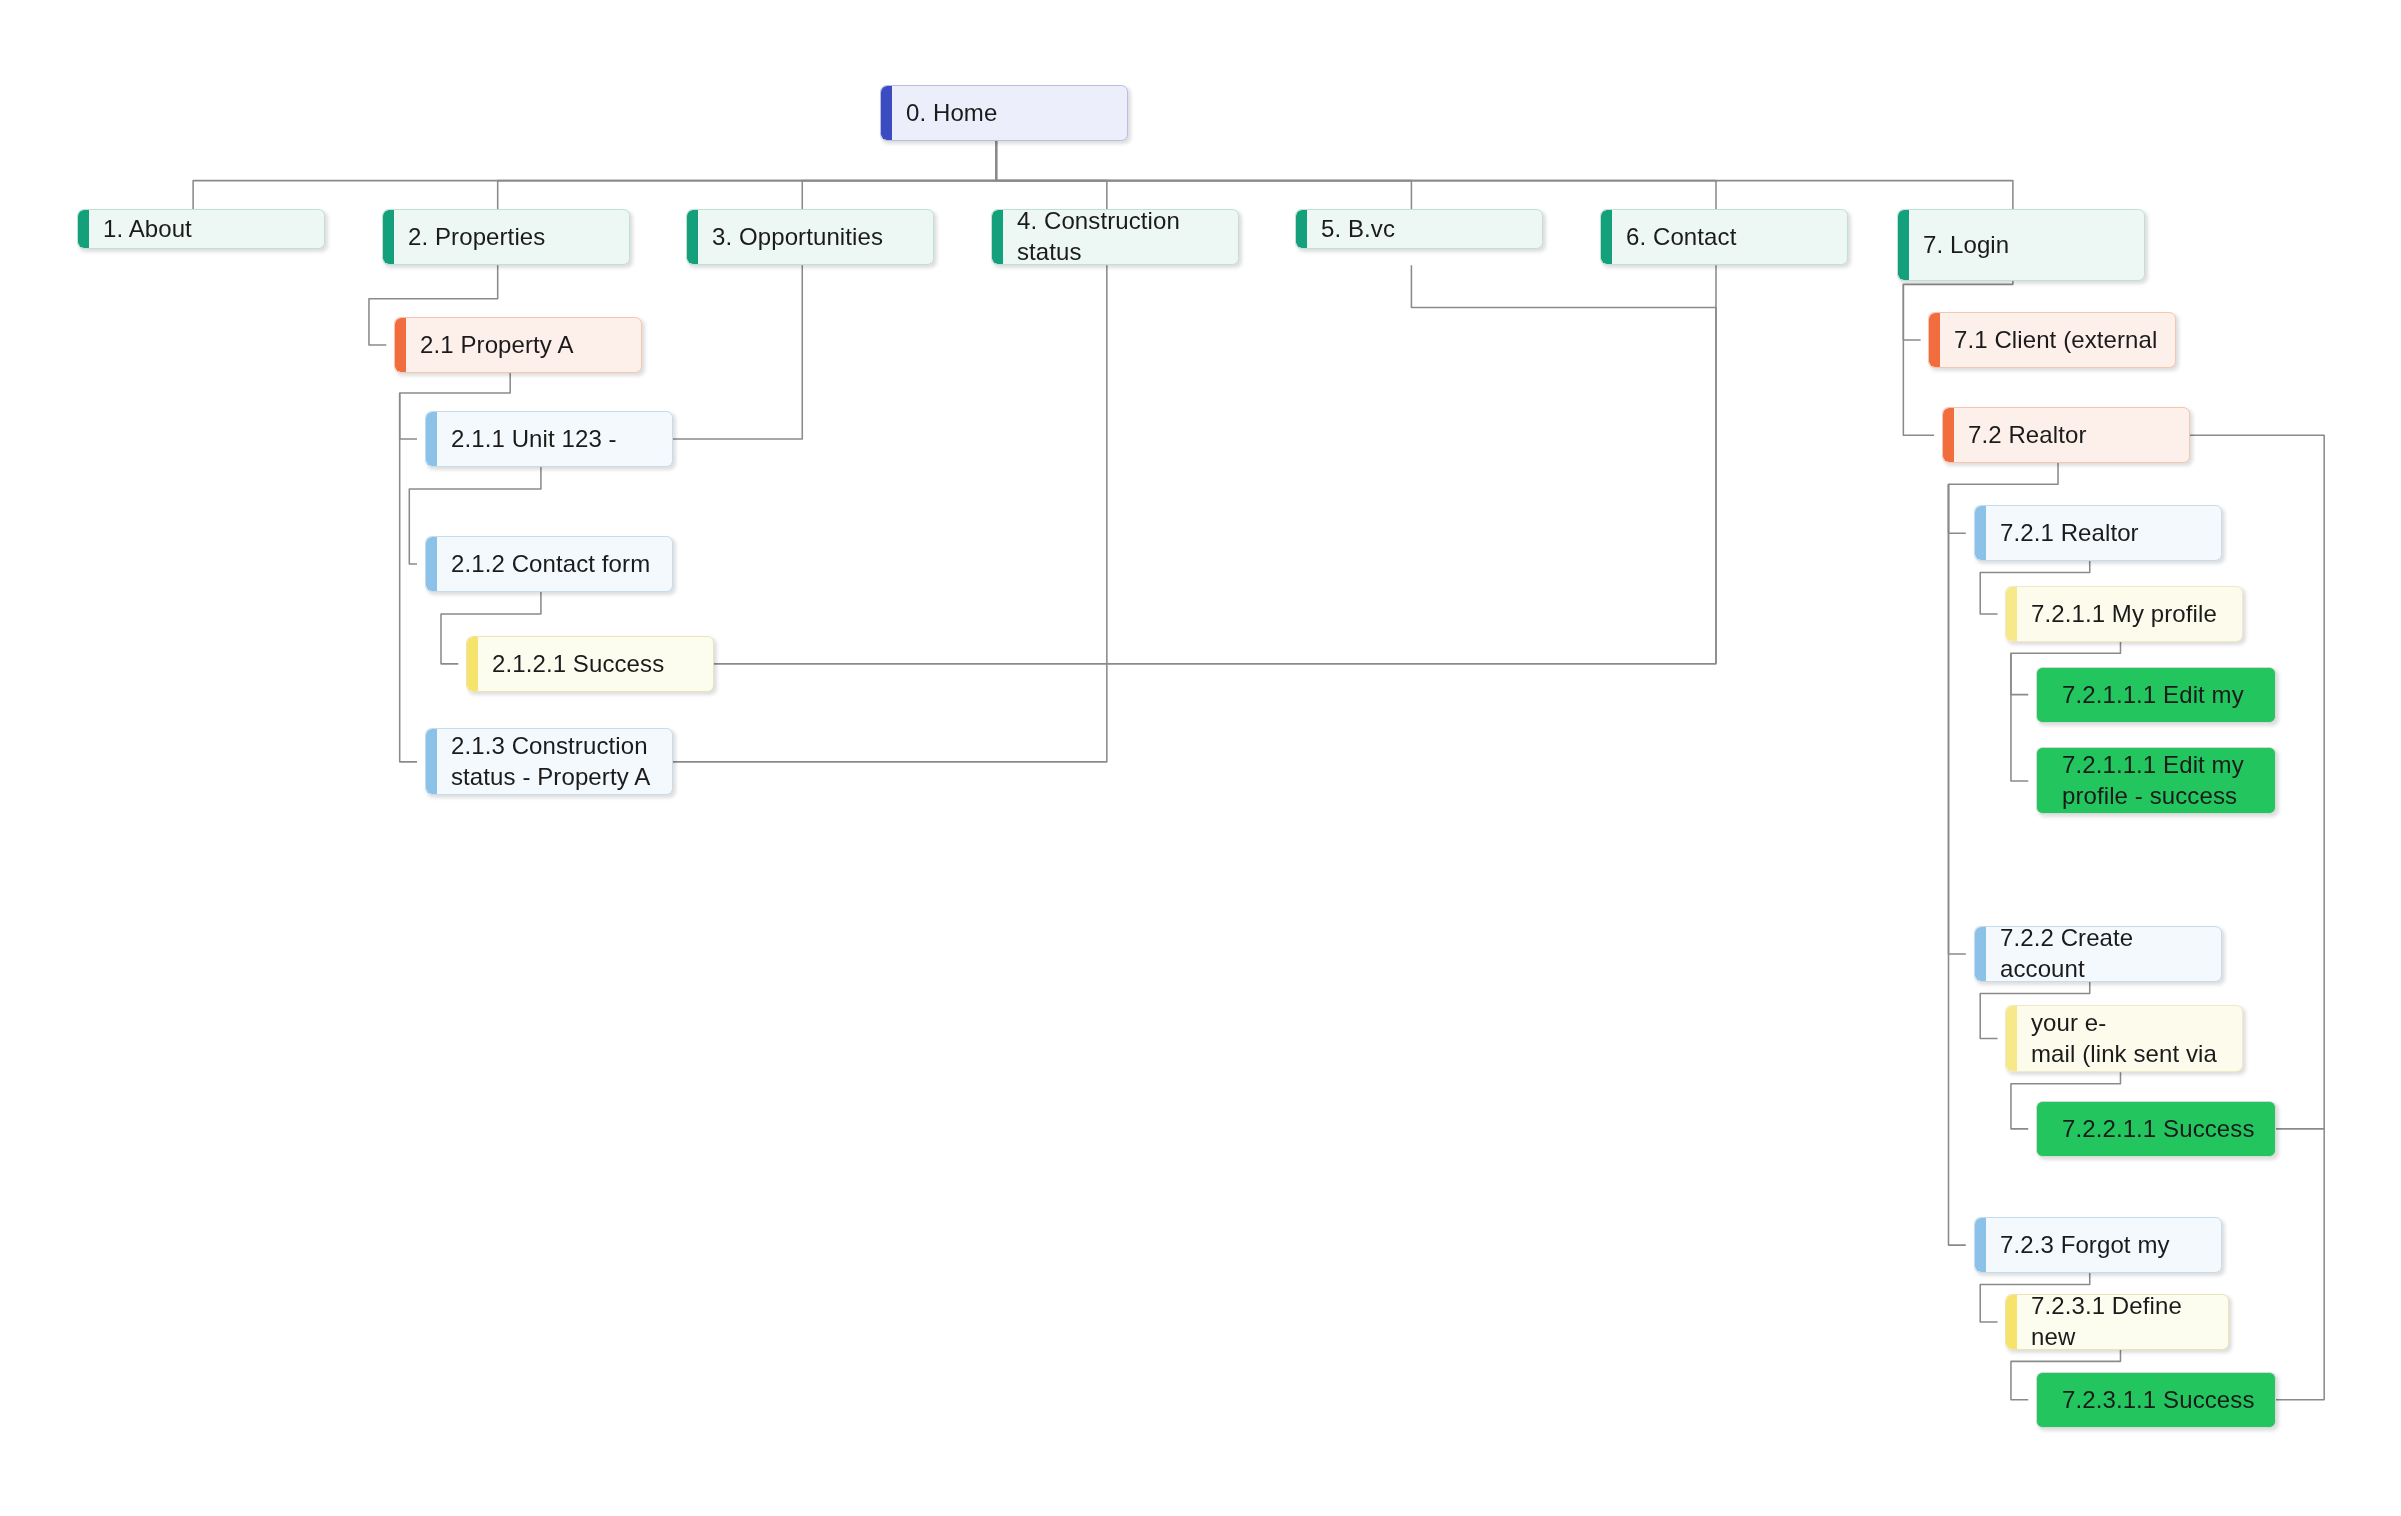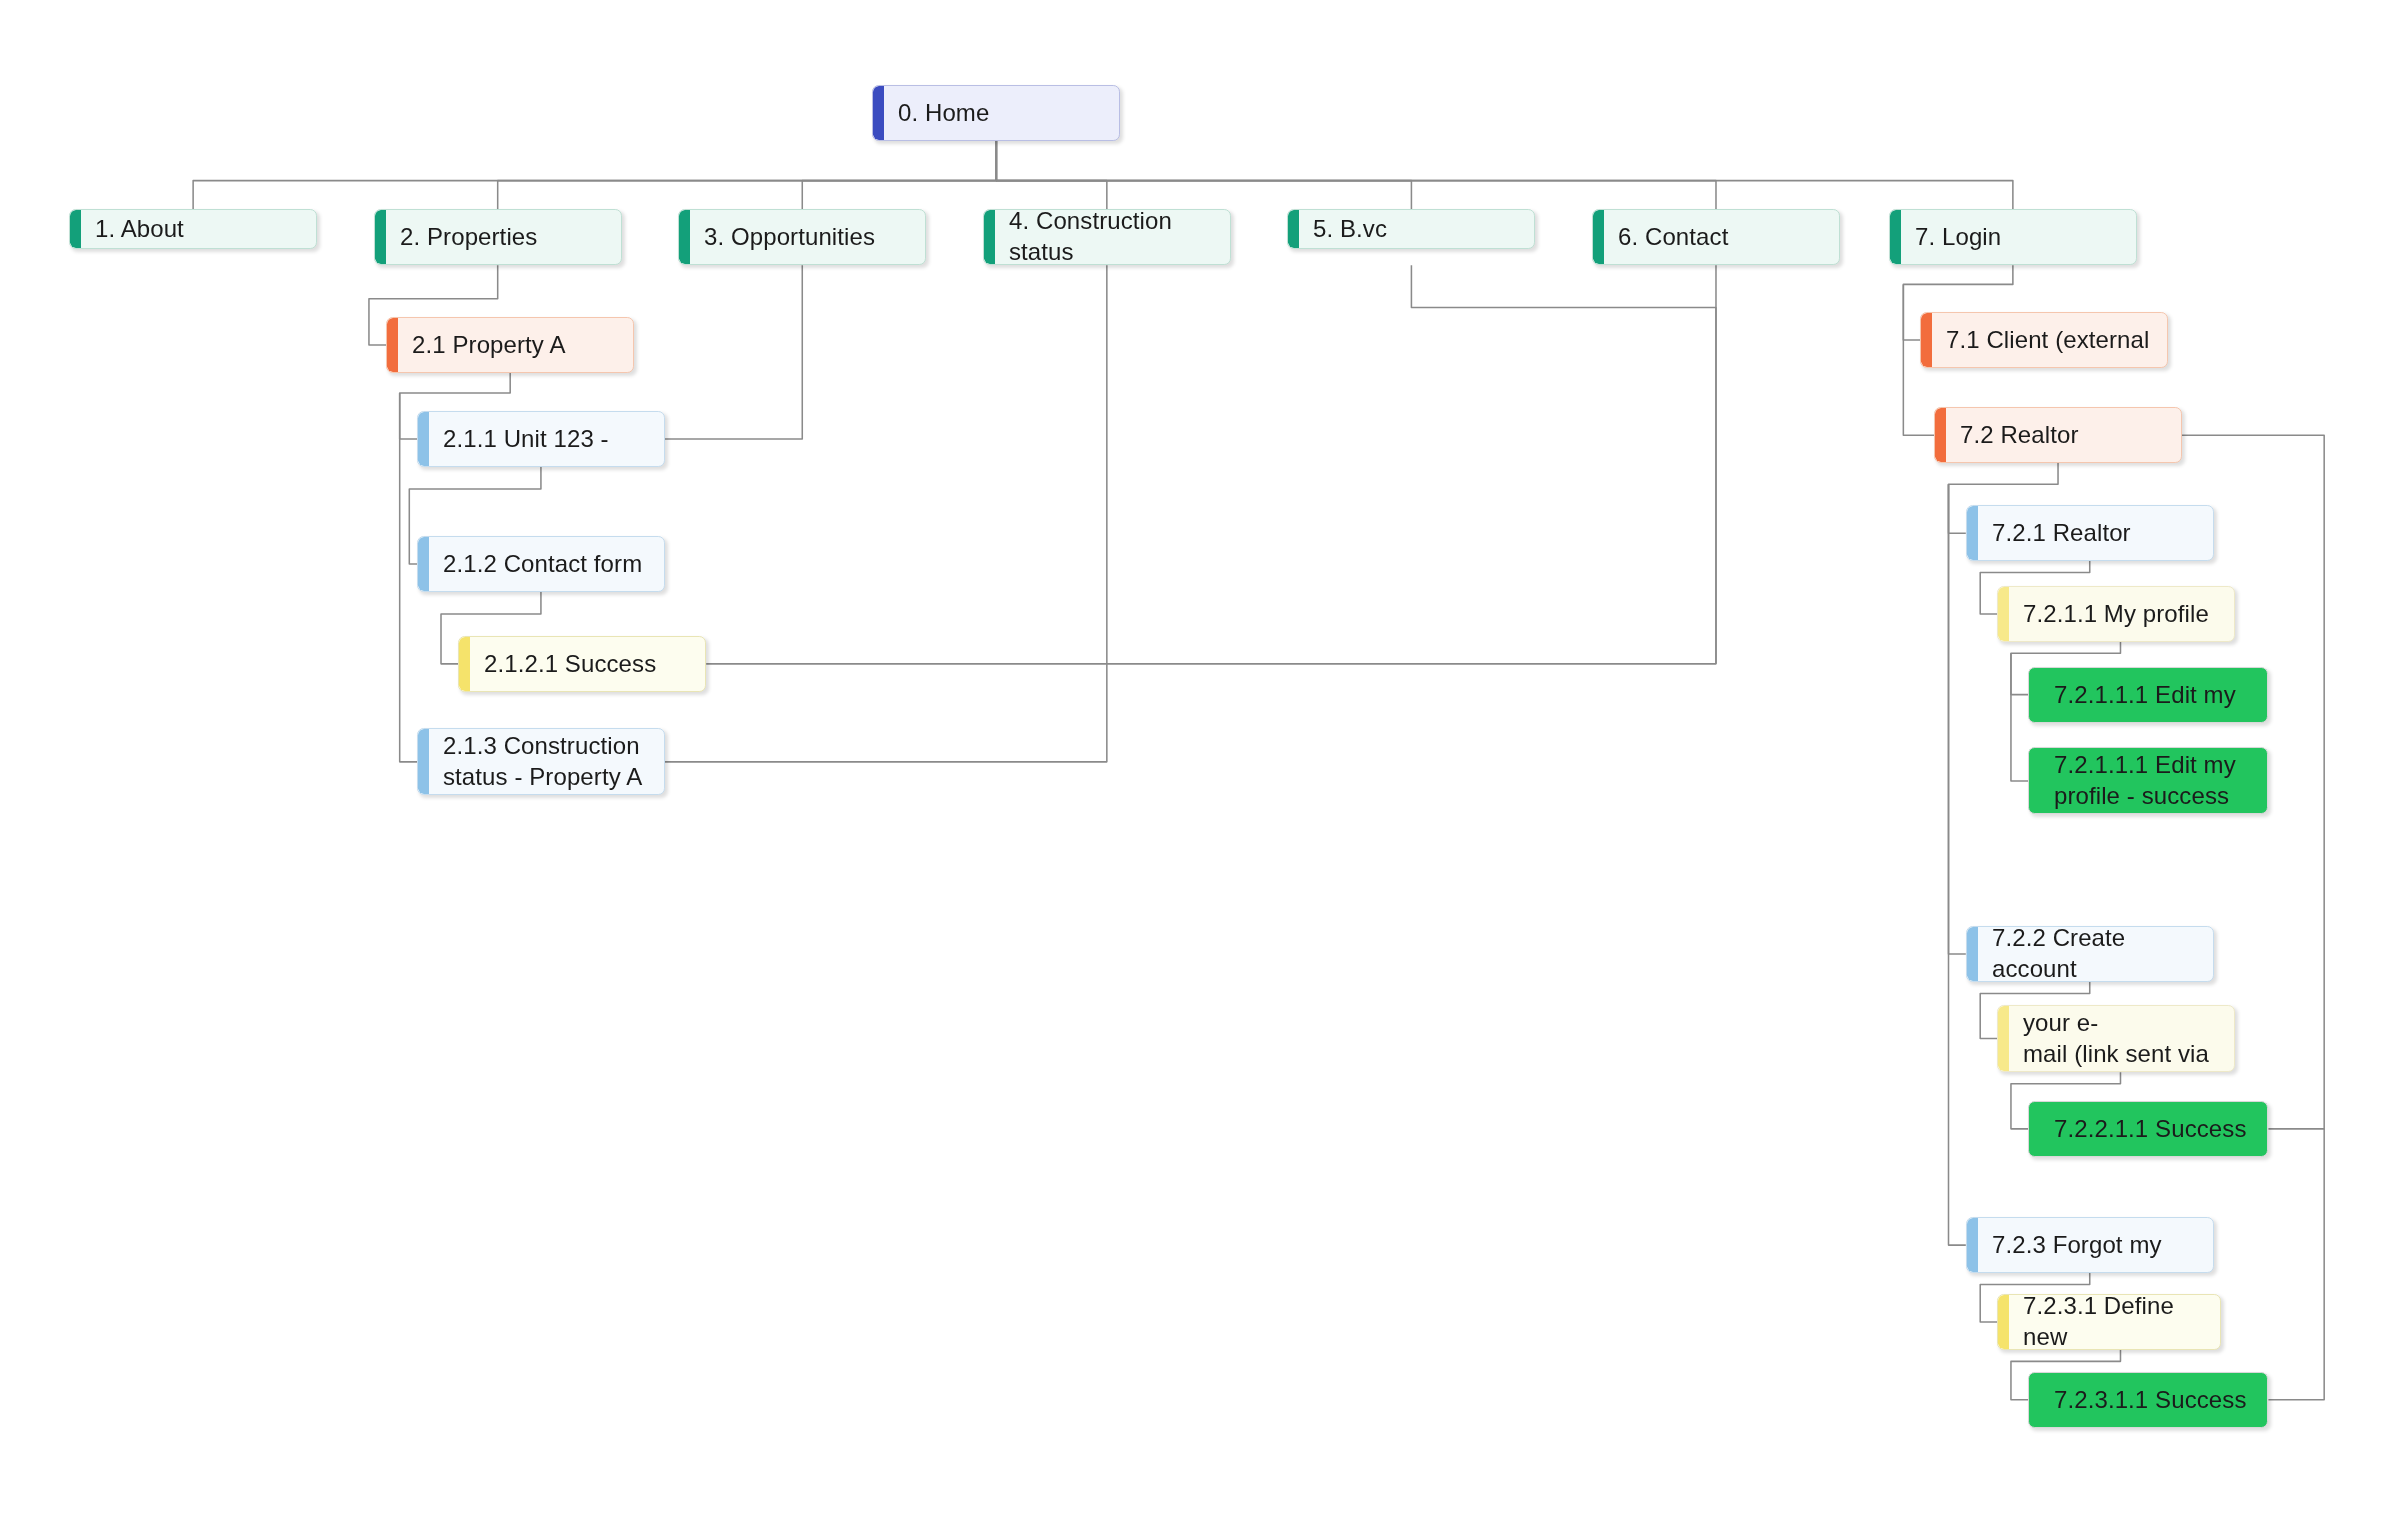--- a/index.html
+++ b/index.html
@@ -28,20 +28,21 @@
   .node {
     position: absolute;
     box-sizing: border-box;
     border-radius: 6.7px;
     border: 1.5px solid #cfcfcf;
     background: #fafafa;
     box-shadow: 2.9px 2.9px 3.8px rgba(0,0,0,0.13);
     display: flex;
     align-items: center;
     overflow: hidden;
+    margin-left: 8px;
   }
   .node .accent {
     position: absolute;
     left: 0;
     top: 0;
     bottom: 0;
     width: 10.6px;
     border-top-left-radius: 5.8px;
     border-bottom-left-radius: 5.8px;
   }
@@ -131,21 +132,21 @@
         <span class="label">4. Construction status</span>
       </div>
       <div class="node v-green" style="left: 1287px; top: 209px; width: 248px; height: 40px;">
         <span class="accent"></span>
         <span class="label">5. B.vc</span>
       </div>
       <div class="node v-green" style="left: 1592px; top: 209px; width: 248px; height: 56px;">
         <span class="accent"></span>
         <span class="label">6. Contact</span>
       </div>
-      <div class="node v-green" style="left: 1889px; top: 209px; width: 248px; height: 56px;">
+      <div class="node v-green" style="left: 1889px; top: 209px; width: 248px; height: 72px;">
         <span class="accent"></span>
         <span class="label">7. Login</span>
       </div>
       <div class="node v-orange" style="left: 386px; top: 317px; width: 248px; height: 56px;">
         <span class="accent"></span>
         <span class="label">2.1 Property A</span>
       </div>
       <div class="node v-blue" style="left: 417px; top: 411px; width: 248px; height: 56px;">
         <span class="accent"></span>
         <span class="label">2.1.1 Unit 123 -</span>

